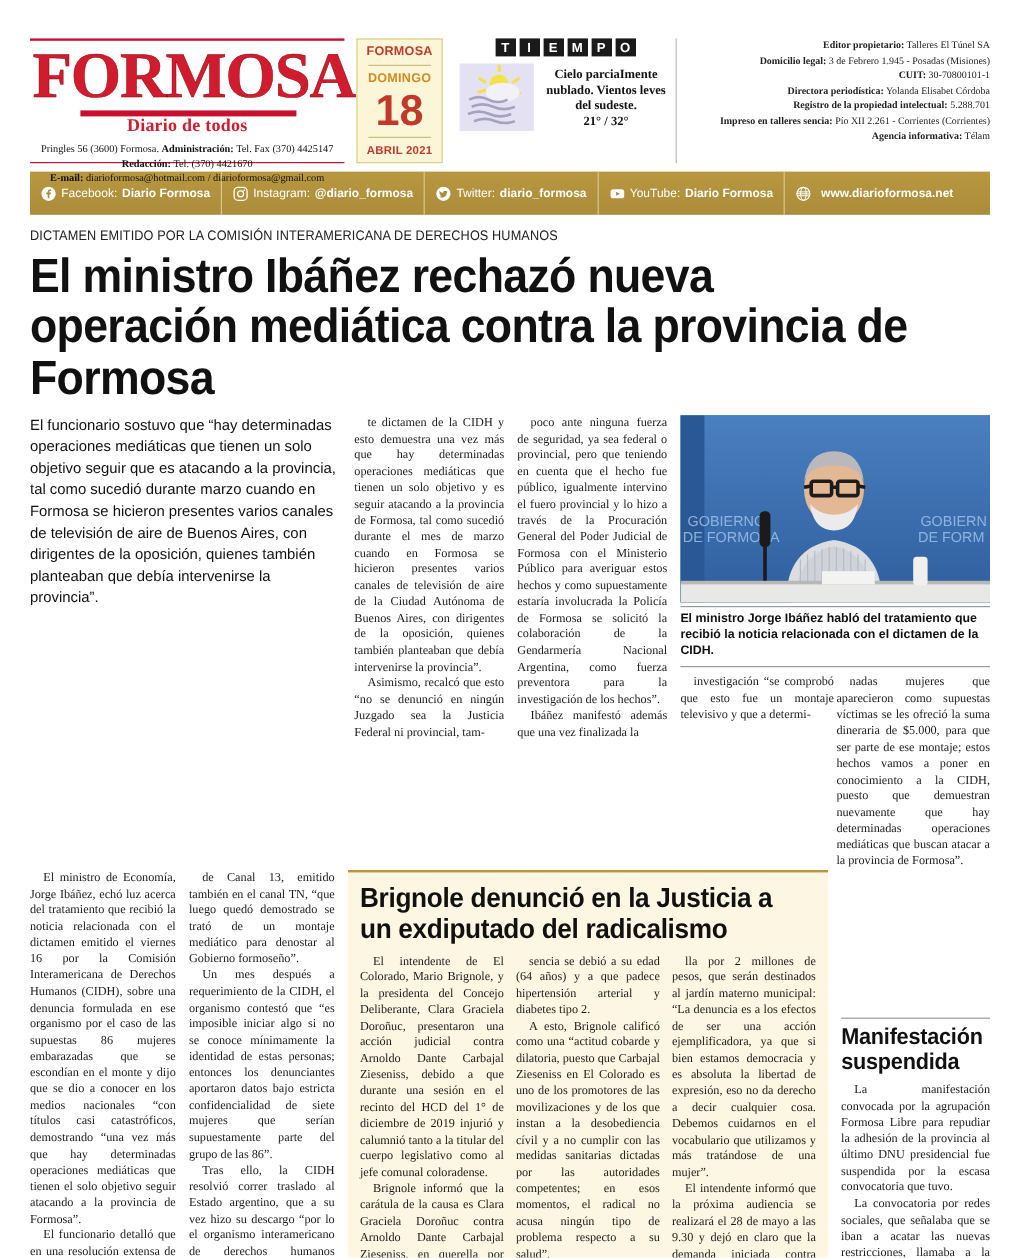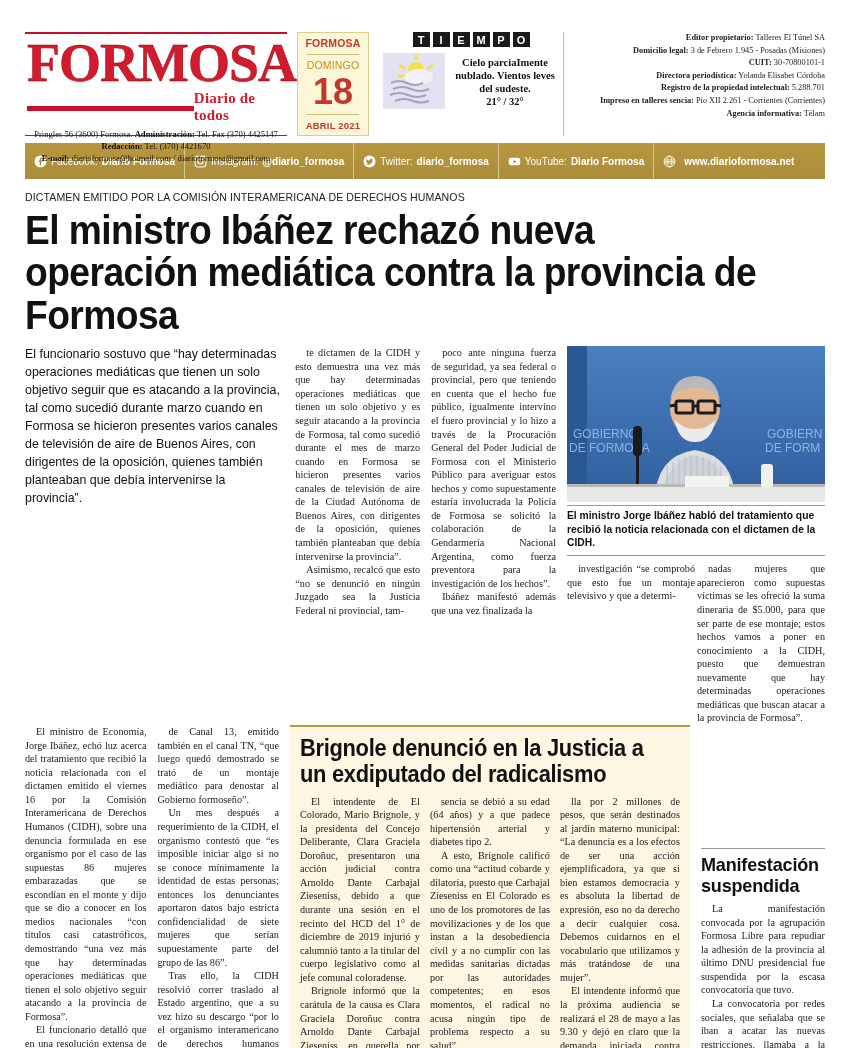--- a/index.html
+++ b/index.html
@@ -24,39 +24,39 @@
     padding-top: 2px; position: relative;
   }
   .logo-word {
     font-family: "Liberation Serif", serif;
     font-weight: bold; font-size: 54px; letter-spacing: -1px;
     color: #d11b2e; line-height: 0.95; margin-top: 2px;
     text-align: left; padding-left: 2px;
     -webkit-text-stroke: 0.4px #8b0000;
   }
   .logo-rule { height: 5px; background: #c8102e; margin: 2px 0 0 2px; width: 180px; display:inline-block; vertical-align: middle;}
-  .logo-sub-row { display: flex; align-items: center; justify-content: space-between; margin-top: 1px;}
+  .logo-sub-row { display: flex; align-items: center; justify-content: space-between; margin-top: 1px; flex-direction: column;}
   .logo-sub {
     font-family: "Liberation Serif", serif; font-weight: bold;
     font-size: 15px; color: #d11b2e; letter-spacing: 0.2px;
   }
   .mh-addr {
     font-size: 8.6px; line-height: 1.38; text-align: center; margin-top: 5px; color: #111;
   }
   .mh-addr b { font-weight: bold; }
 
   .mh-date {
     width: 72px; margin-left: 10px;
     background: #fbf6d8; border: 1px solid #d8cf8a;
     display: flex; flex-direction: column; align-items: center; justify-content: space-between;
     padding: 4px 0 4px 0;
   }
   .dt-city { font-family:"Liberation Sans", sans-serif; font-weight: bold; font-size: 10.5px; color: #c0392b; letter-spacing: .2px;}
   .dt-sep { width: 52px; height: 1px; background: #c9bf78; margin: 2px 0; }
-  .dt-day { font-family:"Liberation Sans", sans-serif; font-weight: normal; font-size: 10.5px; color: #d18b1e; letter-spacing: .2px;}
+  .dt-day { font-family:"Liberation Sans", sans-serif; font-weight: bold; font-size: 10.5px; color: #d18b1e; letter-spacing: .2px;}
   .dt-num { font-family:"Liberation Sans", sans-serif; font-weight: bold; font-size: 36px; color: #c0392b; line-height: 1; }
   .dt-month { font-family:"Liberation Sans", sans-serif; font-weight: bold; font-size: 9.5px; color: #c0392b; letter-spacing: .2px;}
 
   .mh-weather { width: 185px; margin-left: 10px; padding: 0 4px; border-right: 1px solid #bbb;}
   .wx-title { display: flex; gap: 3px; justify-content: center; margin-bottom: 5px; }
   .wx-title span {
     background: #1a1a1a; color: #fff; font-family:"Liberation Sans", sans-serif;
     font-weight: bold; font-size: 11px; width: 17px; height: 15px;
     display:flex; align-items:center; justify-content:center;
   }

